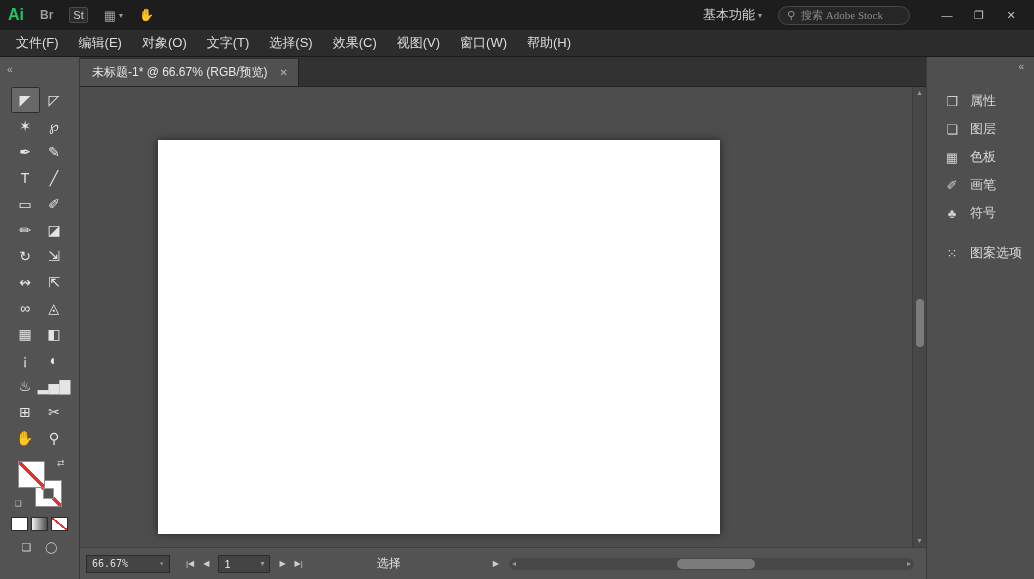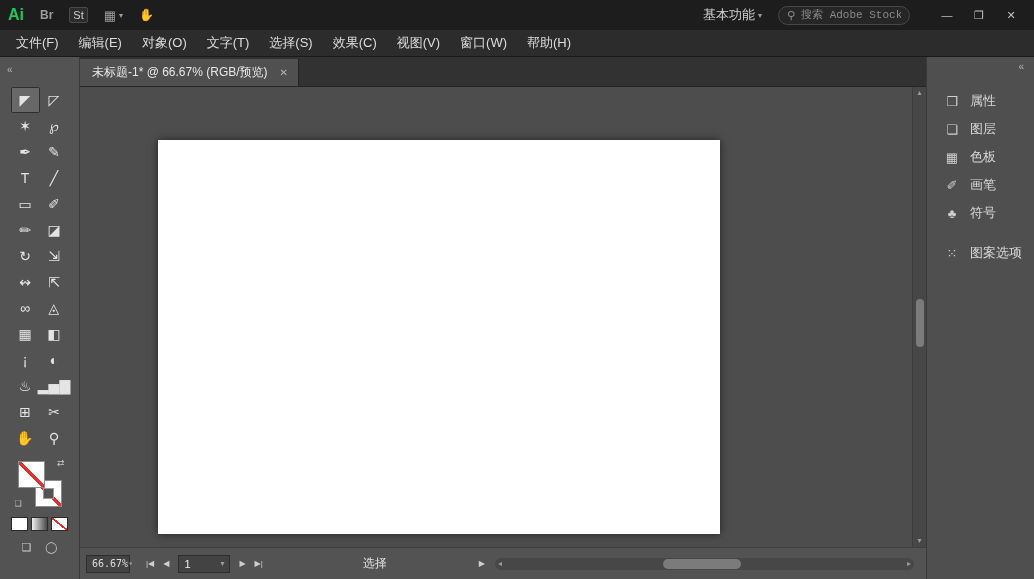--- a/index.html
+++ b/index.html
@@ -17,21 +17,21 @@
   .tb-badge { color:#d0d0d0; font-size:11px; border:1px solid #4a4a4a; background:#2c2c2c;
               padding:1px 3px; border-radius:2px; cursor:pointer; }
   .tb-group { display:flex; align-items:center; gap:3px; color:#9c9c9c; cursor:pointer; }
   .caret { font-size:8px; color:#9c9c9c; }
   .spacer { flex:1; }
   .workspace { color:#d2d2d2; font-size:13px; }
   .search { width:132px; height:19px; background:#262626; border:1px solid #474747;
             border-radius:10px; display:flex; align-items:center; padding:0 8px; gap:6px; }
   .s-icon { color:#8a8a8a; font-size:11px; }
   .s-input { background:transparent; border:none; outline:none; width:100%;
-             color:#9a9a9a; font-size:11px; font-family:Liberation Mono, monospace;text-align:right; }
+             color:#9a9a9a; font-size:11px; font-family:Liberation Serif, serif; }
   .s-input::placeholder { color:#8a8a8a; }
   .winbtns { display:flex; gap:2px; margin-left:6px; }
   .winbtn { width:30px; height:22px; display:flex; align-items:center; justify-content:center;
             color:#c0c0c0; font-size:11px; cursor:pointer; }
   
   .menubar { height:27px; background:#2c2c2c; border-bottom:1px solid #1a1a1a;
              display:flex; align-items:center; padding-left:14px; gap:16px;
              font-size:13px; color:#dcdcdc; flex:0 0 auto; }
   .menu-item { cursor:pointer; padding:2px 2px; }
   
@@ -76,31 +76,31 @@
   .vscroll { width:14px; background:#474747; border-left:1px solid #3c3c3c;
              display:flex; flex-direction:column; align-items:center; flex:0 0 auto; }
   .scroll-arrow { color:#9a9a9a; font-size:8px; line-height:12px; cursor:pointer; }
   .vthumb { width:8px; height:48px; background:#7b7b7b; border-radius:4px;
             margin-top:200px; cursor:grab; }
   .vscroll .bottom-arrow { margin-top:auto; }
   
   .statusbar { height:32px; background:#535353; border-top:1px solid #3f3f3f;
                display:flex; align-items:center; padding:0 8px 0 6px;
                font-size:11px; color:#dedede; flex:0 0 auto; }
-  .zoom-box { width:44px; height:18px; background:#434343; border:1px solid #2d2d2d;
+  .zoom-box { width:84px; height:18px; background:#434343; border:1px solid #2d2d2d;
               display:flex; align-items:center; justify-content:space-between;
               padding:0 5px; cursor:pointer;
               font-family:"DejaVu Sans Mono", monospace; font-size:10px; }
   .nav { display:flex; align-items:center; gap:9px; margin-left:16px;
          color:#cfcfcf; font-size:8px; }
   .nav span { cursor:pointer; }
   .artboard-field { width:52px; height:18px; background:#434343; border:1px solid #2d2d2d;
                     display:flex; align-items:center; justify-content:space-between;
                     padding:0 5px; font-size:11px; color:#eeeeee; cursor:pointer; }
-  .status-label { margin-left:100px; font-size:12px; color:#e2e2e2; }
+  .status-label { margin-left:74px; font-size:12px; color:#e2e2e2; }
   .status-flyout { margin-left:92px; font-size:8px; color:#cfcfcf; cursor:pointer; }
   .hscroll { flex:1; height:12px; margin:0 4px 0 10px; background:#474747;
              border-radius:6px; position:relative; display:flex; align-items:center;
              justify-content:space-between; padding:0 3px; }
   .hthumb { position:absolute; left:168px; top:1px; width:78px; height:10px;
             background:#7b7b7b; border-radius:5px; cursor:grab; }
   
   .dock { width:108px; background:#4f4f4f; border-left:1px solid #3a3a3a;
           display:flex; flex-direction:column; flex:0 0 auto; }
   .dock-header { height:30px; display:flex; justify-content:flex-end; padding:4px 10px 0 0; }

